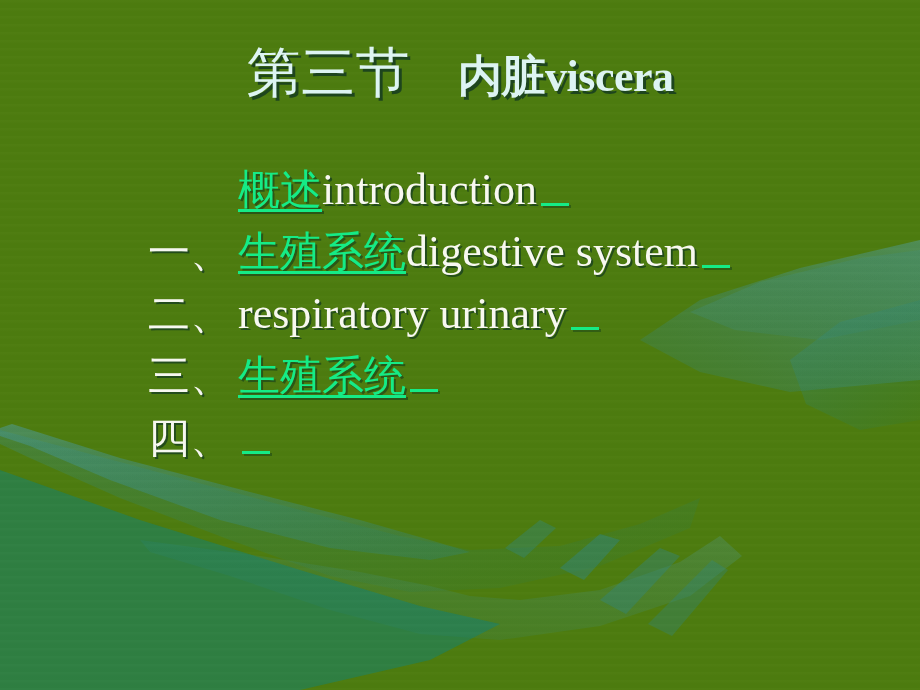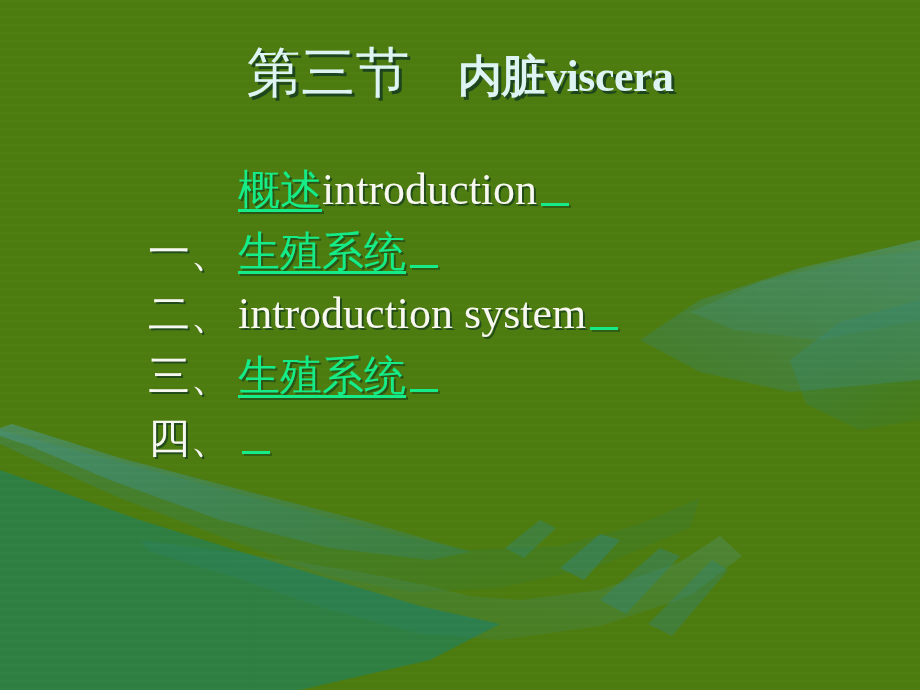--- a/index.html
+++ b/index.html
@@ -189,26 +189,27 @@
     <div class="line">
       <span class="indent-blank"></span>
         <span class="term-cn">概述</span>
         <span class="term-en">introduction</span>
         <span class="term-tail"></span>
     </div>
 
     <div class="line">
       <span class="indent-num">一、</span>
         <span class="term-cn">生殖系统</span>
+        <span class="term-en">digestive system</span>
         <span class="term-tail"></span>
     </div>
 
     <div class="line">
       <span class="indent-num">二、</span>
-        <span class="term-en">introduction system</span>
+        <span class="term-en">respiratory urinary</span>
         <span class="term-tail"></span>
     </div>
 
     <div class="line">
       <span class="indent-num">三、</span>
         <span class="term-cn">生殖系统</span>
         <span class="term-tail"></span>
     </div>
 
     <div class="line">

